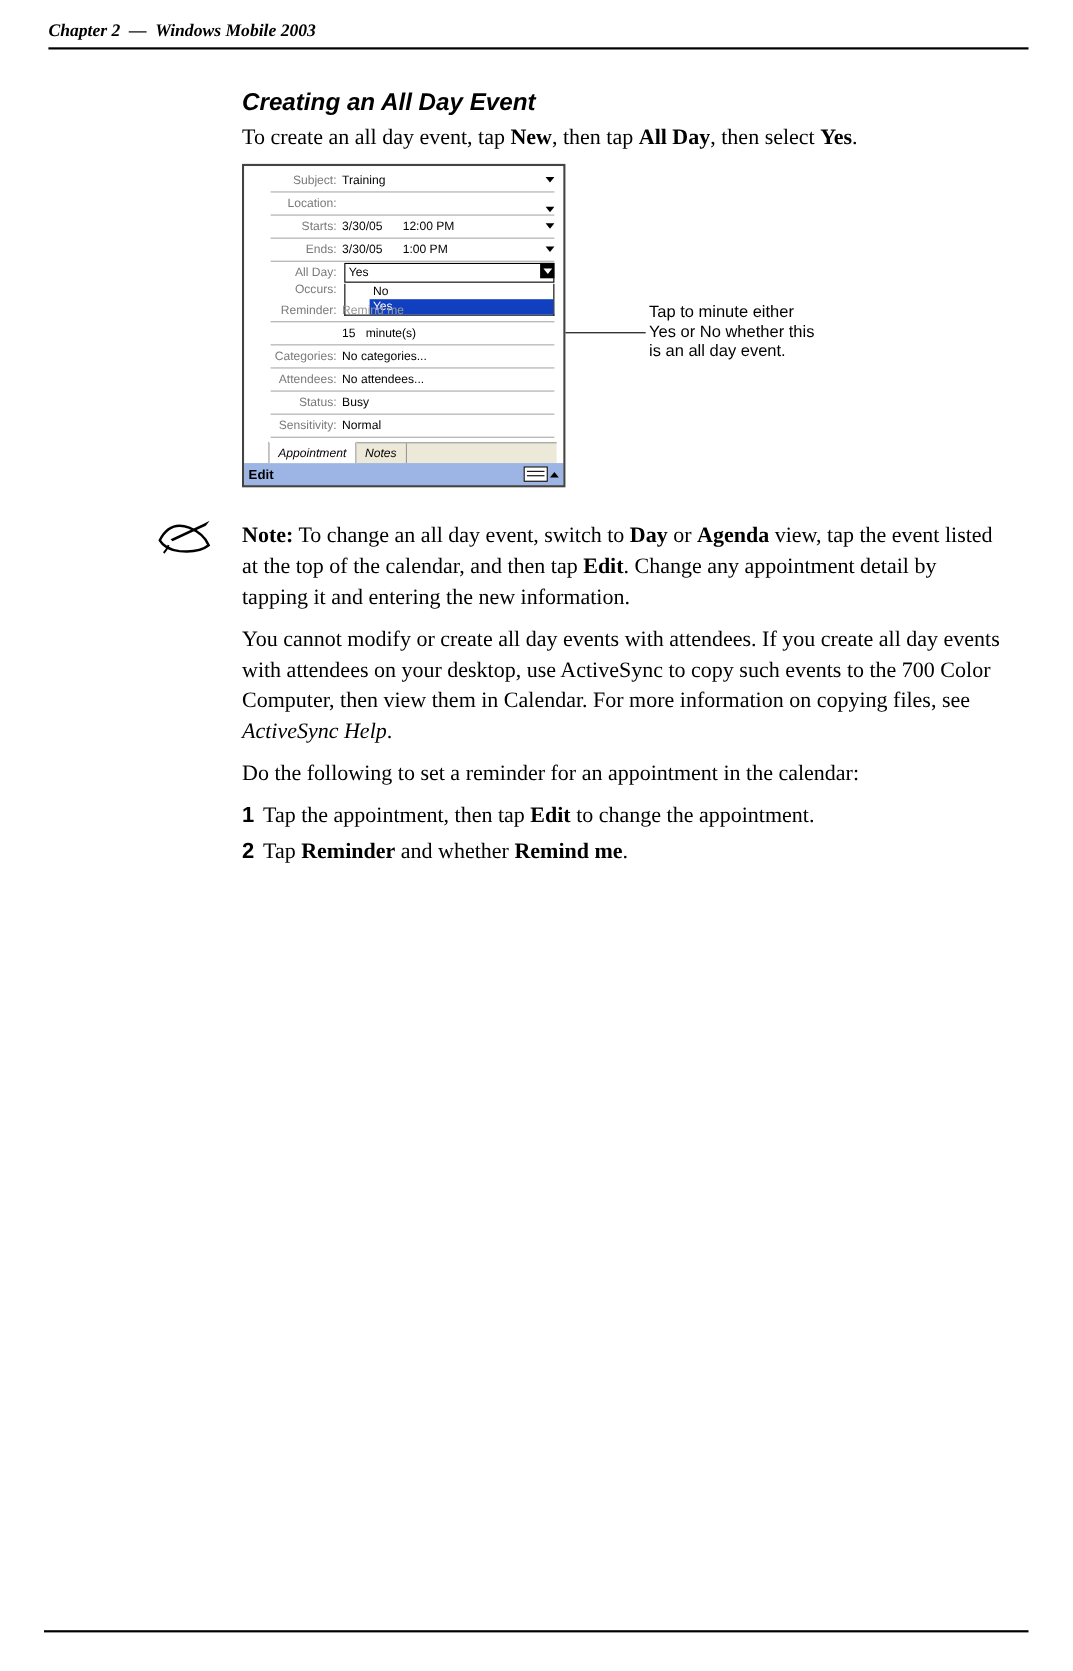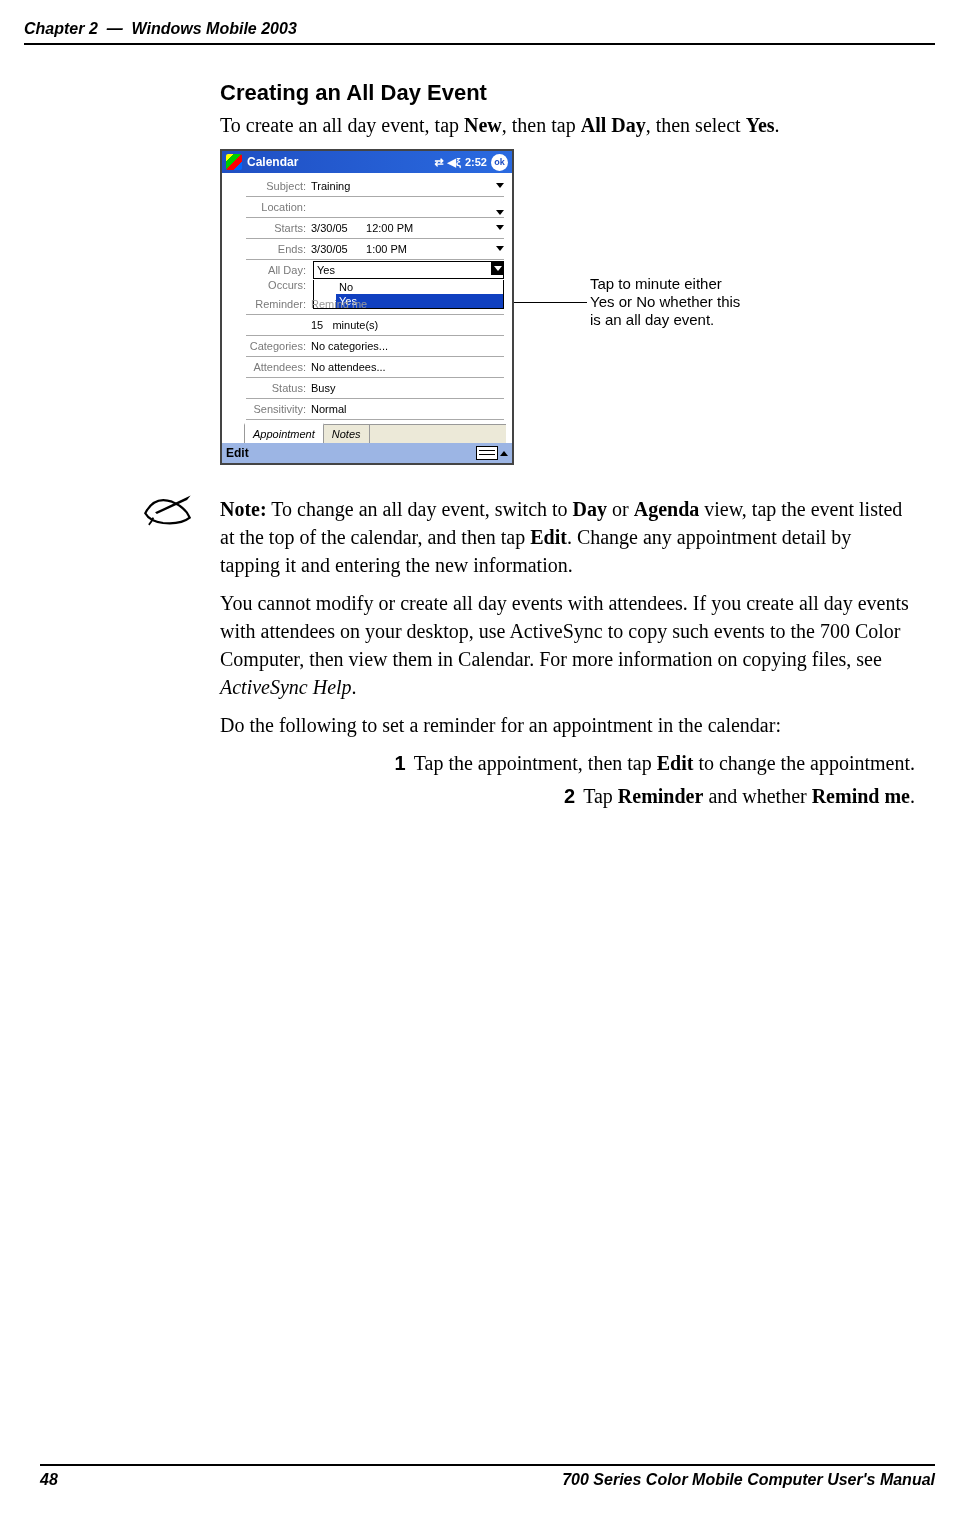--- a/index.html
+++ b/index.html
@@ -9,23 +9,23 @@
     background: #fff;
     color: #000;
     width: 975px;
     height: 1519px;
     position: relative;
     box-sizing: border-box;
   }
   .page-header {
     position: absolute;
     top: 20px;
-    left: 24px;
+    left: 44px;
     right: 40px;
-    font-family: Liberation Sans, sans-serif;
+    font-family: Liberation Serif, serif;
     font-size: 16px;
   }
   .header-left {
     font-style: italic;
     font-weight: bold;
   }
   .header-line {
     border-top: 2px solid #000;
     margin-top: 5px;
   }
@@ -54,20 +54,21 @@
   .content-area {
     position: absolute;
     top: 80px;
     left: 220px;
     right: 60px;
   }
   h2.section-title {
     font-family: Tahoma, Arial, sans-serif;
     font-size: 22px;
     font-weight: bold;
+    font-style: italic;
     margin: 0 0 5px 0;
   }
   p.body-text {
     font-family: Georgia, 'Times New Roman', serif;
     font-size: 20px;
     margin: 0 0 10px 0;
     line-height: 1.4;
   }
   strong {
     font-weight: bold;
@@ -286,21 +287,20 @@
   .note-icon svg {
     width: 55px;
     height: 40px;
   }
 
   ol.steps {
     list-style: none;
     padding: 0;
     margin: 0;
     font-size: 20px;
-    text-align: right;
   }
   ol.steps li {
     margin-bottom: 5px;
     line-height: 1.4;
   }
   .step-num {
     font-family: Tahoma, Arial, sans-serif;
     font-weight: bold;
     margin-right: 8px;
   }
@@ -320,30 +320,20 @@
 <div class="content-area">
 
   <h2 class="section-title">Creating an All Day Event</h2>
   <p class="body-text">
     <span>To create an all day event, tap </span><strong>New</strong><span>, then tap </span><strong>All Day</strong><span>, then select </span><strong>Yes</strong><span>.</span>
   </p>
 
   <div class="callout-block">
 
     <div class="wm-screen">
-      <div class="wm-titlebar">
-        <div class="wm-start-icon"></div>
-        <div class="wm-title">Calendar</div>
-        <div class="wm-status-icons">
-          <span>⇄</span>
-          <span>◀ξ</span>
-          <span>2:52</span>
-          <div class="wm-ok-btn">ok</div>
-        </div>
-      </div>
       <div class="wm-form">
         <div class="wm-row">
           <div class="wm-label">Subject:</div>
           <div class="wm-value"><span>Training</span><div class="wm-caret"></div></div>
         </div>
         <div class="wm-underline"></div>
         <div class="wm-row">
           <div class="wm-label">Location:</div>
           <div class="wm-value">
               <div class="wm-caret"></div>
@@ -468,18 +458,14 @@
     <li>
       <span class="step-num">2</span><span>Tap </span><strong>Reminder</strong><span> and whether </span><strong>Remind me</strong><span>.</span>
     </li>
   </ol>
 
 </div>
 
 <div class="page-footer">
   <div style="width:100%">
     <div class="footer-line"></div>
-    <div style="display:flex;justify-content:space-between">
-      <span class="footer-left">48</span>
-      <span class="footer-right">700 Series Color Mobile Computer User's Manual</span>
-    </div>
   </div>
 </div>
 
 </body></html>

